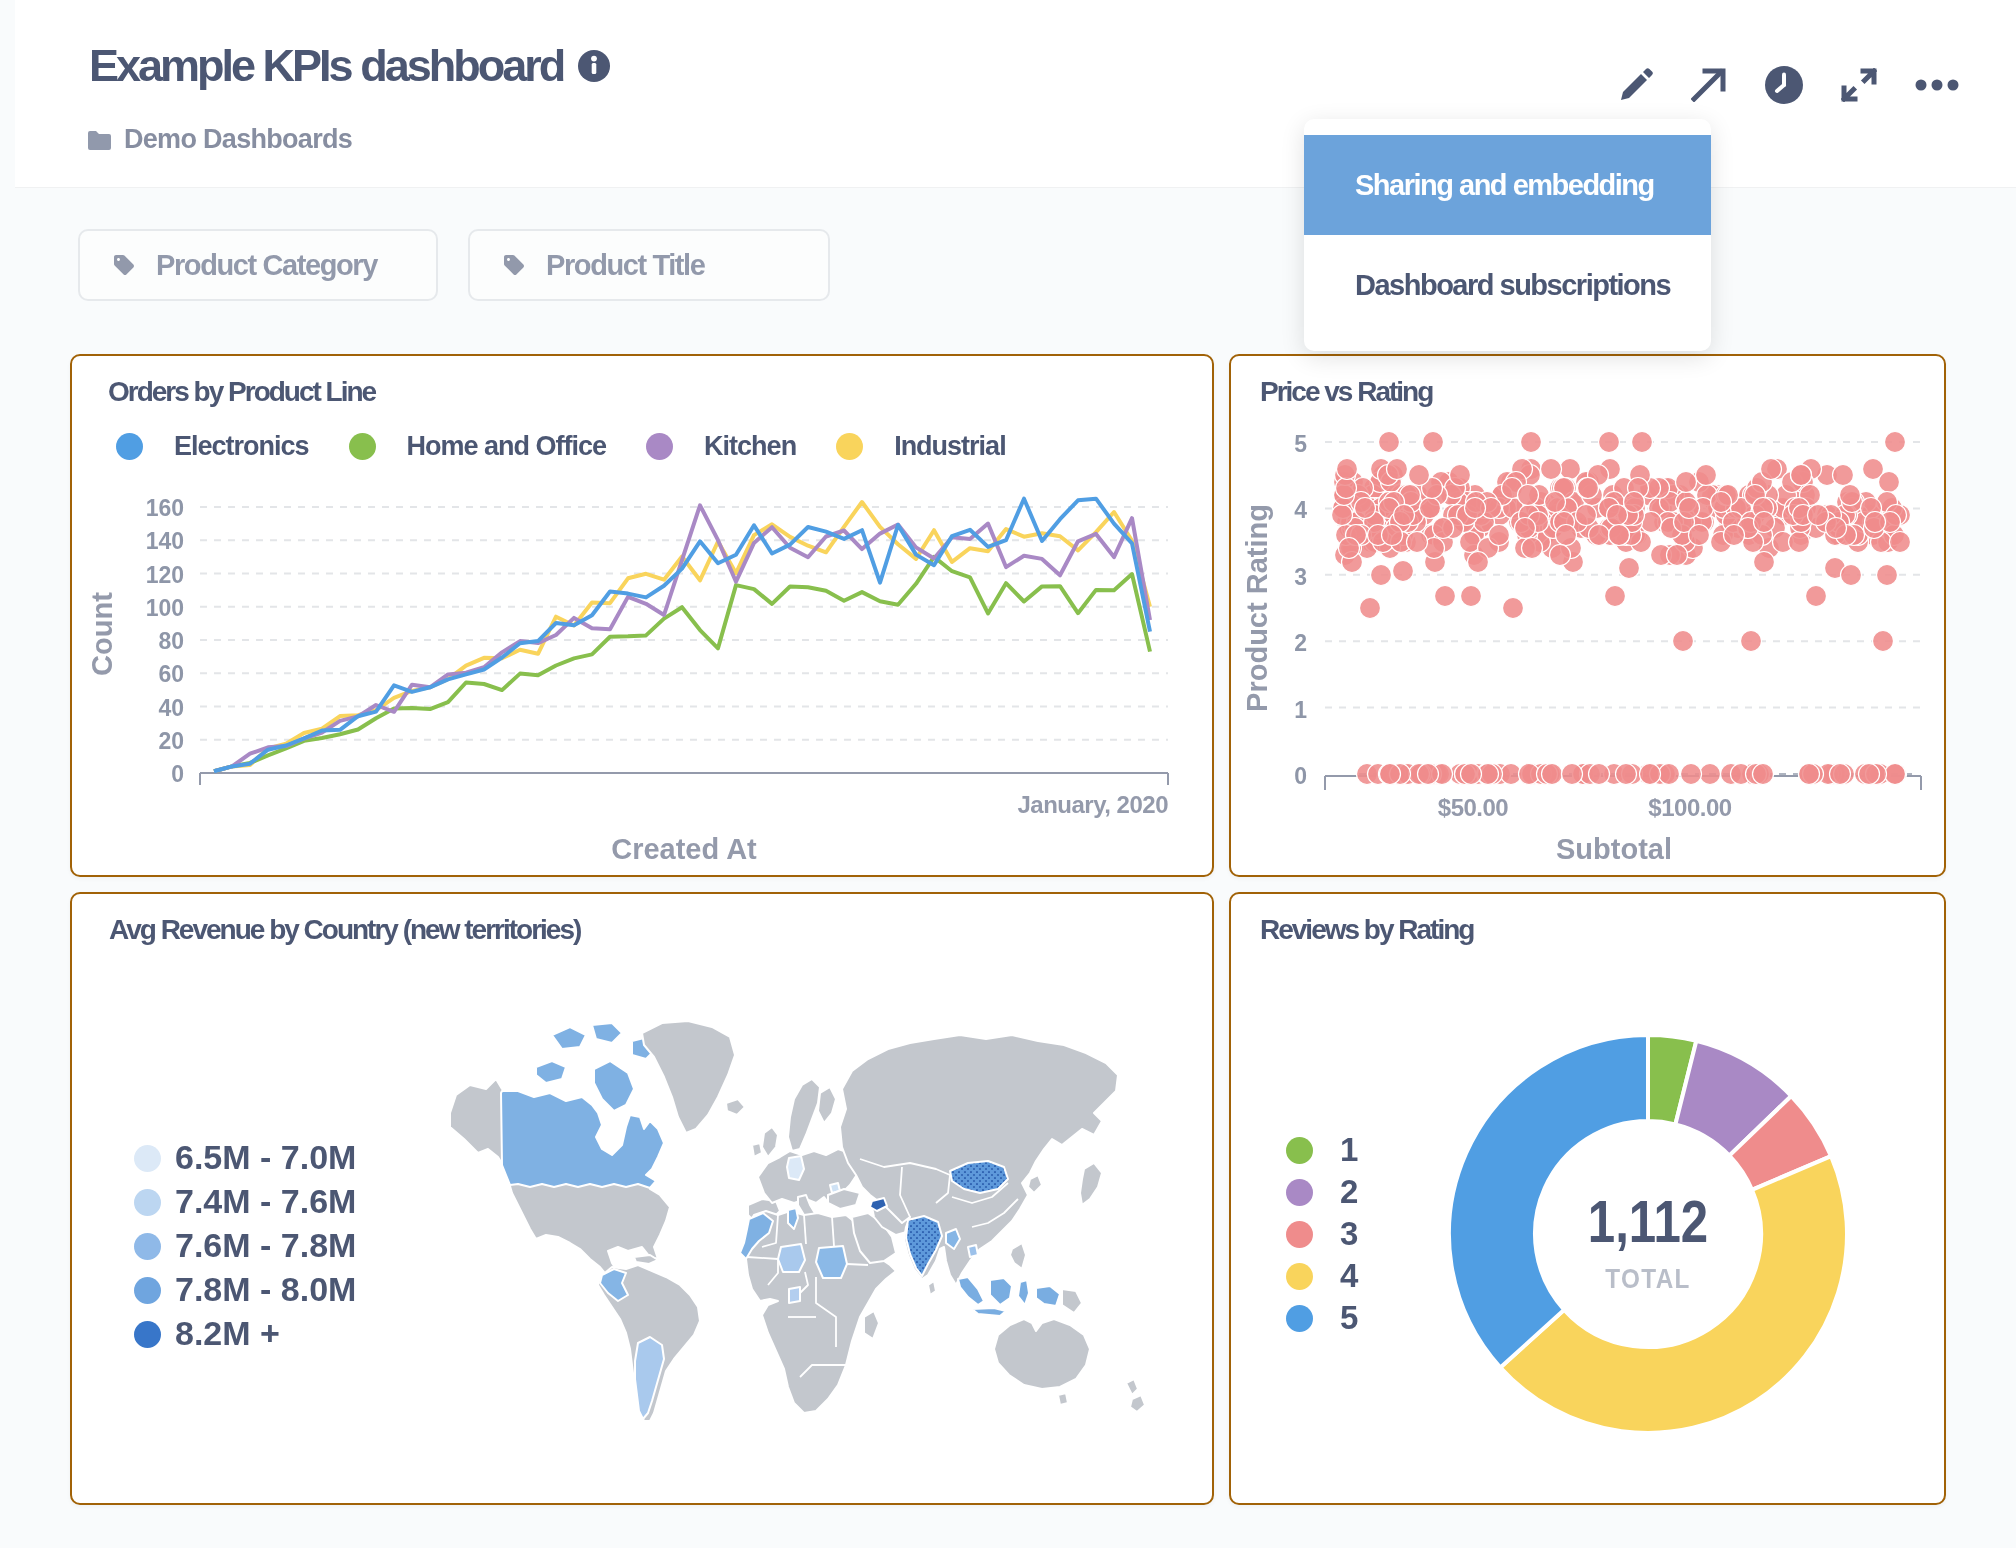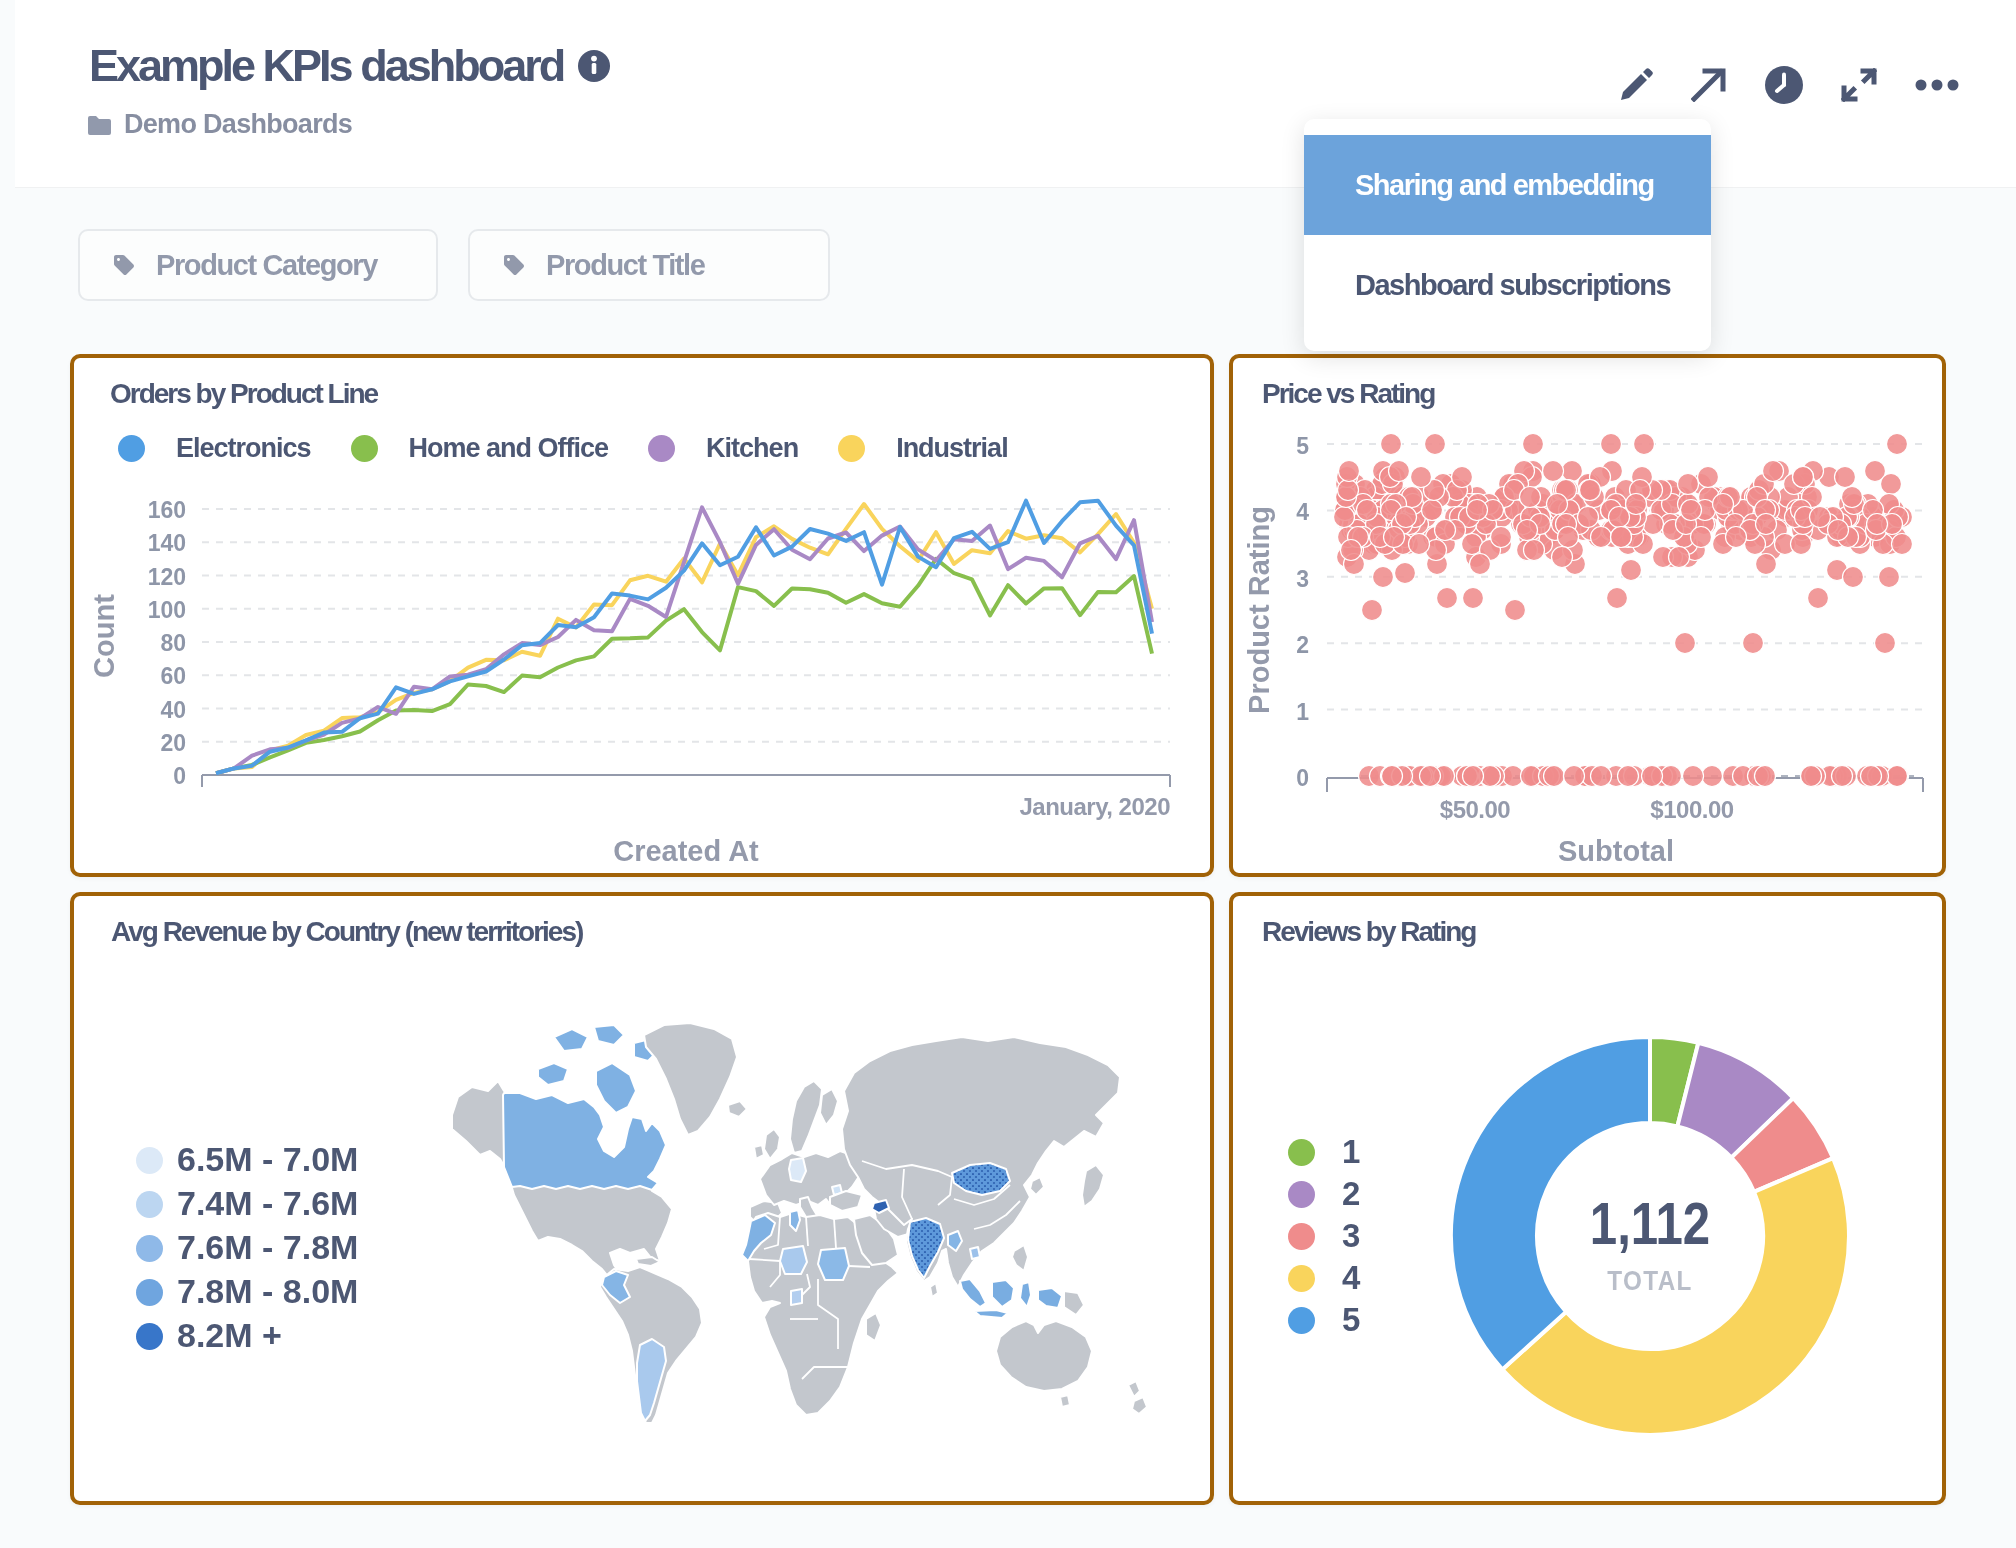--- a/index.html
+++ b/index.html
@@ -1,21 +1,21 @@
 <!DOCTYPE html>
 <html><head><meta charset="utf-8">
 <style>
 * { margin:0; padding:0; box-sizing:border-box; }
 html,body { width:2016px; height:1548px; background:#F9FBFC; font-family:"Liberation Sans",sans-serif; position:relative; overflow:hidden; }
 .header { position:absolute; left:0; top:0; width:2016px; height:188px; background:#fff; border-bottom:1px solid #F0F1F2;margin-left:15px; }
 .title { position:absolute; left:74px; top:40px; font-size:45px; font-weight:bold; color:#4C5773; letter-spacing:-3px; }
-.sub { position:absolute; left:73px; top:109px; font-size:27px; font-weight:bold; letter-spacing:-0.7px; color:#878EA1; display:flex; align-items:center;justify-content:flex-end; }
+.sub { position:absolute; left:73px; top:124px; font-size:27px; font-weight:bold; letter-spacing:-0.7px; color:#878EA1; display:flex; align-items:center;justify-content:flex-end; }
 .hicons { position:absolute; right:72px; top:66px; display:flex; align-items:center; gap:38px; }
 .chip { position:absolute; height:72px; border:2px solid #E6E9EC; border-radius:10px; background:#FCFDFD; display:flex; align-items:center; font-size:29px; font-weight:bold; letter-spacing:-1.4px; color:#9299AB; }
-.card { position:absolute; background:#fff; border:4px solid #a16207; border-radius:10px; box-shadow:0 2px 4px rgba(0,0,0,0.04); }
+.card { position:absolute; background:#fff; border:2px solid #a16207; border-radius:10px; box-shadow:0 2px 4px rgba(0,0,0,0.04); }
 .ctitle { position:absolute; font-size:28px; font-weight:bold; letter-spacing:-2px; color:#4C5773; }
 .tick { font-size:23px; font-weight:bold; fill:#8E96A8; }
 .tick2 { font-size:23px; font-weight:bold; fill:#8E96A8; }
 .axlab { font-size:29px; font-weight:bold; fill:#949AAB; }
 .ticklab { font-size:24px; font-weight:bold; fill:#949AAB; letter-spacing:-0.5px; }
 .leg { position:absolute; display:flex; align-items:center; font-size:30px; font-weight:bold; color:#4C5773; }
 .dot { width:27px; height:27px; border-radius:50%; display:inline-block; flex:none; }
 .menu { position:absolute; left:1304px; top:119px; width:407px; background:#fff; border-radius:10px; box-shadow:0 6px 24px rgba(0,0,0,0.12); z-index:10; overflow:hidden; padding-top:16px; padding-bottom:16px; }
 .mitem { height:100px; display:flex; align-items:center; padding-left:51px; font-size:29px; font-weight:bold; letter-spacing:-1.5px; color:#4C5773; }
 .mitem.sel { background:#6CA3DB; color:#fff; }

